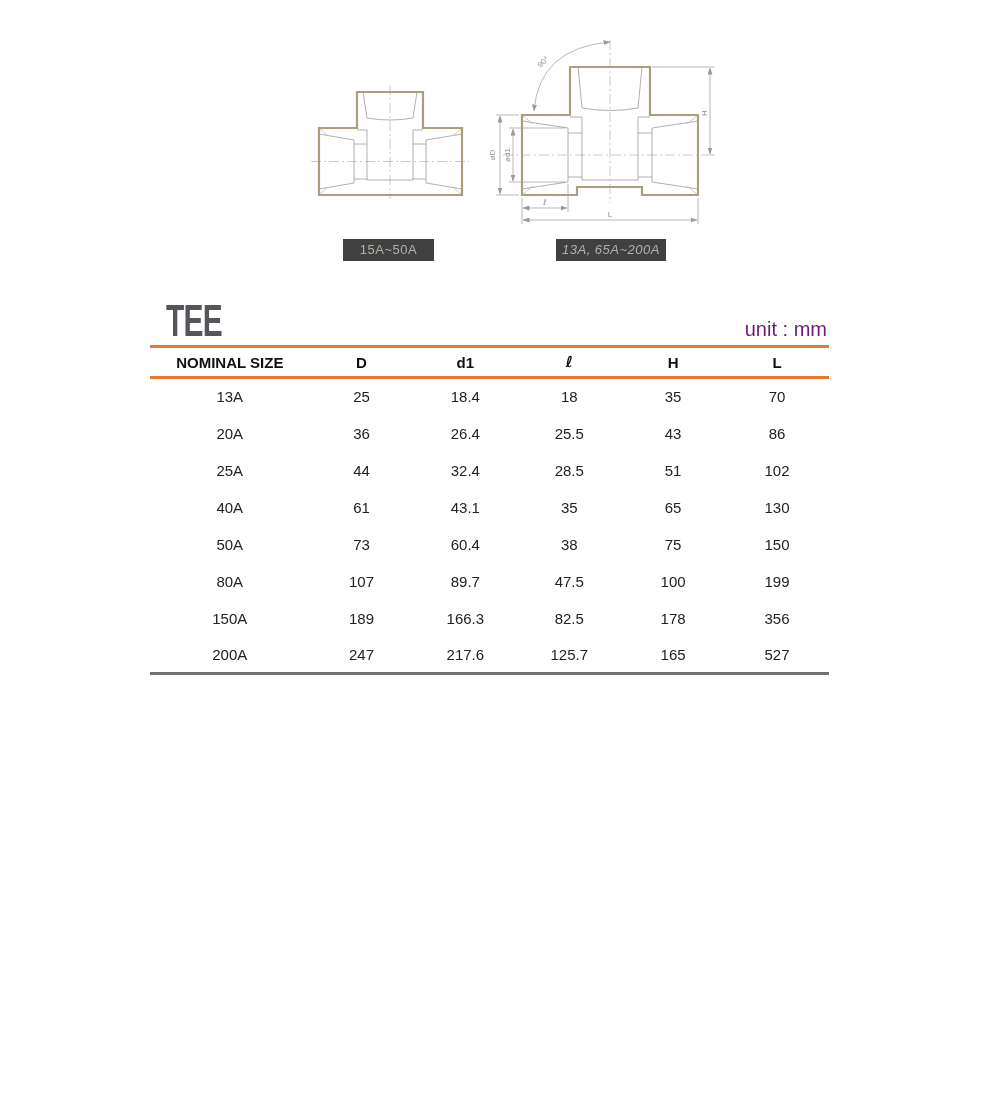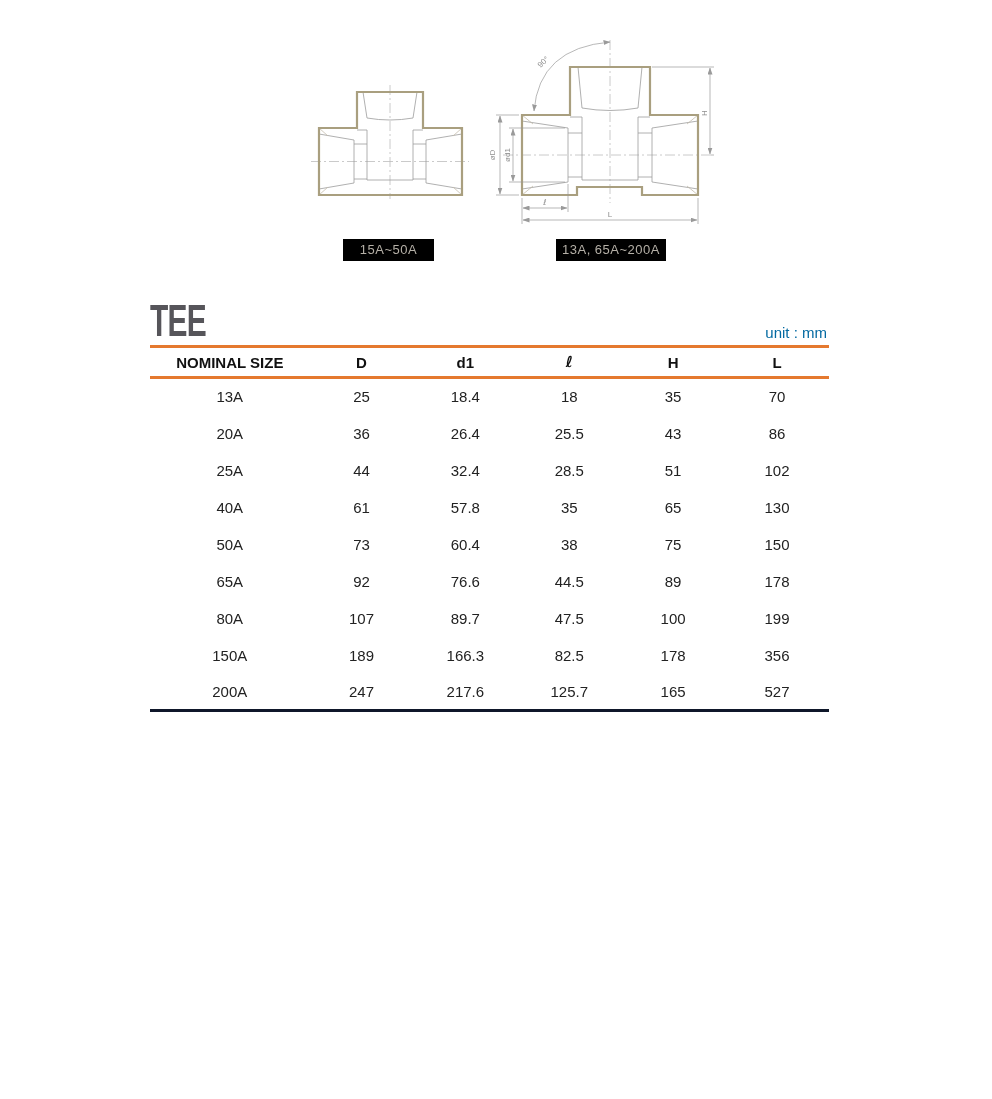--- a/index.html
+++ b/index.html
@@ -11,47 +11,47 @@
   }
 
   
   .drawings { position:relative; height:285px; }
   .drawing-svg { position:absolute; }
   #left-drawing  { left:308px; top:78px;  width:164px; height:124px; }
   #right-drawing { left:483px; top:18px;  width:246px; height:215px; }
 
   .caption {
     position:absolute; height:22px; line-height:22px;
-    background:#000000; color:#b5b0a7;
+    background:#404040; color:#b5b0a7;
     font-size:13px; text-align:center; letter-spacing:.5px;
   }
   #caption-left  { left:343px; top:239px; width:91px; }
-  #caption-right { left:556px; top:239px; width:110px; }
+  #caption-right { left:556px; top:239px; width:110px;font-style:italic; }
 
   
   .sheet { position:absolute; left:150px; top:265px; width:679px; }
 
-  .title-row { position:relative; height:80px; }
+  .title-row { position:relative; height:80px;margin-left:16px; }
   .page-title {
     position:absolute; left:0; bottom:2px;
     font-size:44px; font-weight:bold; color:#56555a;
     letter-spacing:-1px; transform:scaleX(.68); transform-origin:left bottom;
     line-height:1;
   }
   .unit-label {
     position:absolute; right:2px; bottom:4px;
-    font-size:15px; color:#0369a1;
+    font-size:20px; color:#701a75;
   }
 
   table.spec { width:100%; border-collapse:collapse; }
   table.spec thead tr {
     border-top:3px solid #e5792f;
     border-bottom:3px solid #e5792f;
   }
-  table.spec tbody { border-bottom:3px solid #0f172a; }
+  table.spec tbody { border-bottom:3px solid #737373; }
   table.spec th {
     height:31px; font-size:15px; font-weight:bold; color:#111;
     text-align:center; vertical-align:middle;margin-top:42px;
   }
   table.spec td {
     height:37px; font-size:15px; color:#222;
     text-align:center; vertical-align:middle;
   }
   table.spec col.c-size { width:23.5%; }
   table.spec col.c-dim  { width:15.3%; }
@@ -177,42 +177,34 @@
           <td>25A</td>
           <td>44</td>
           <td>32.4</td>
           <td>28.5</td>
           <td>51</td>
           <td>102</td>
         </tr>
         <tr>
           <td>40A</td>
           <td>61</td>
-          <td>57.8</td>
+          <td>43.1</td>
           <td>35</td>
           <td>65</td>
           <td>130</td>
         </tr>
         <tr>
           <td>50A</td>
           <td>73</td>
           <td>60.4</td>
           <td>38</td>
           <td>75</td>
           <td>150</td>
         </tr>
         <tr>
-          <td>65A</td>
-          <td>92</td>
-          <td>76.6</td>
-          <td>44.5</td>
-          <td>89</td>
-          <td>178</td>
-        </tr>
-        <tr>
           <td>80A</td>
           <td>107</td>
           <td>89.7</td>
           <td>47.5</td>
           <td>100</td>
           <td>199</td>
         </tr>
         <tr>
           <td>150A</td>
           <td>189</td>

